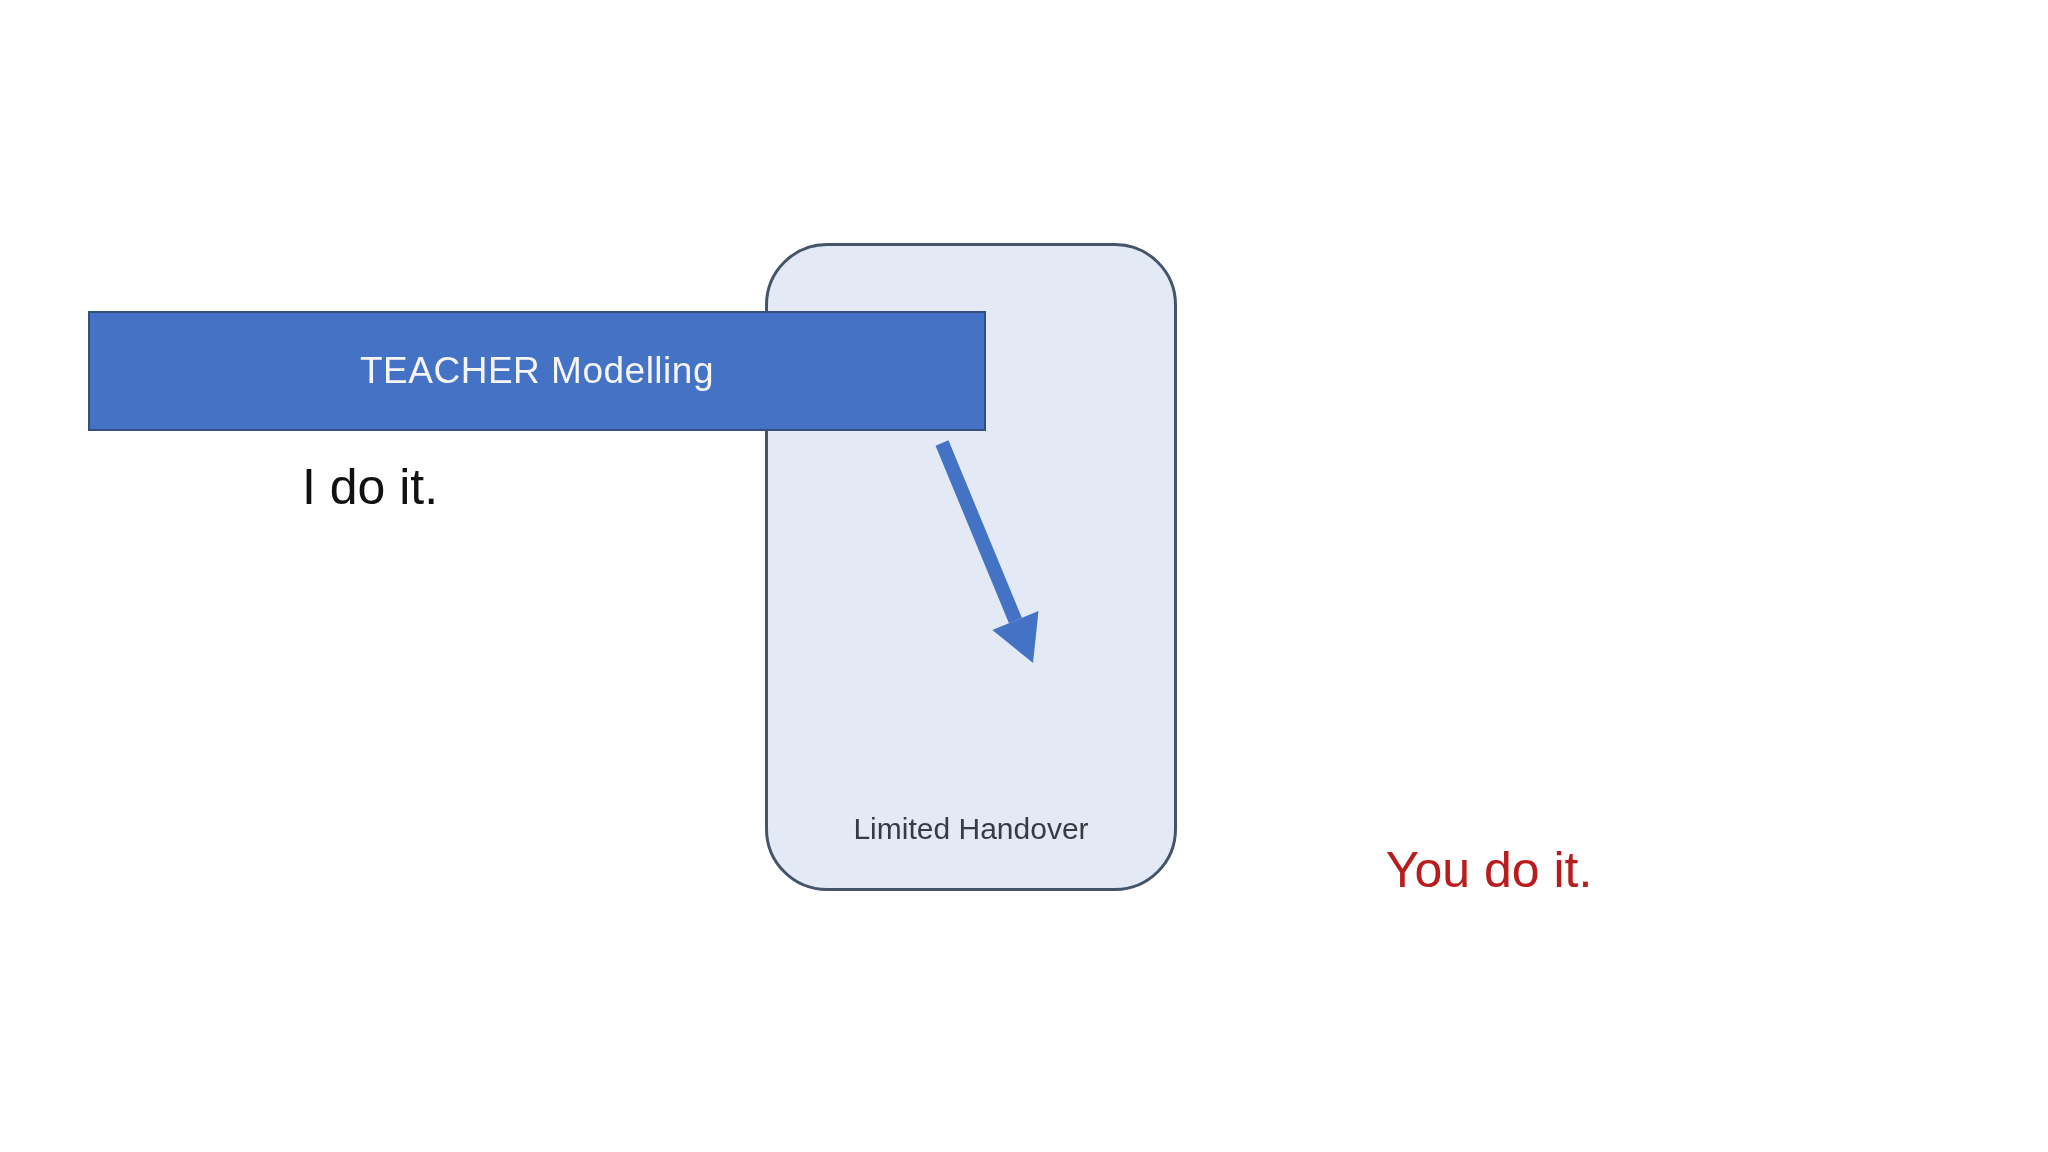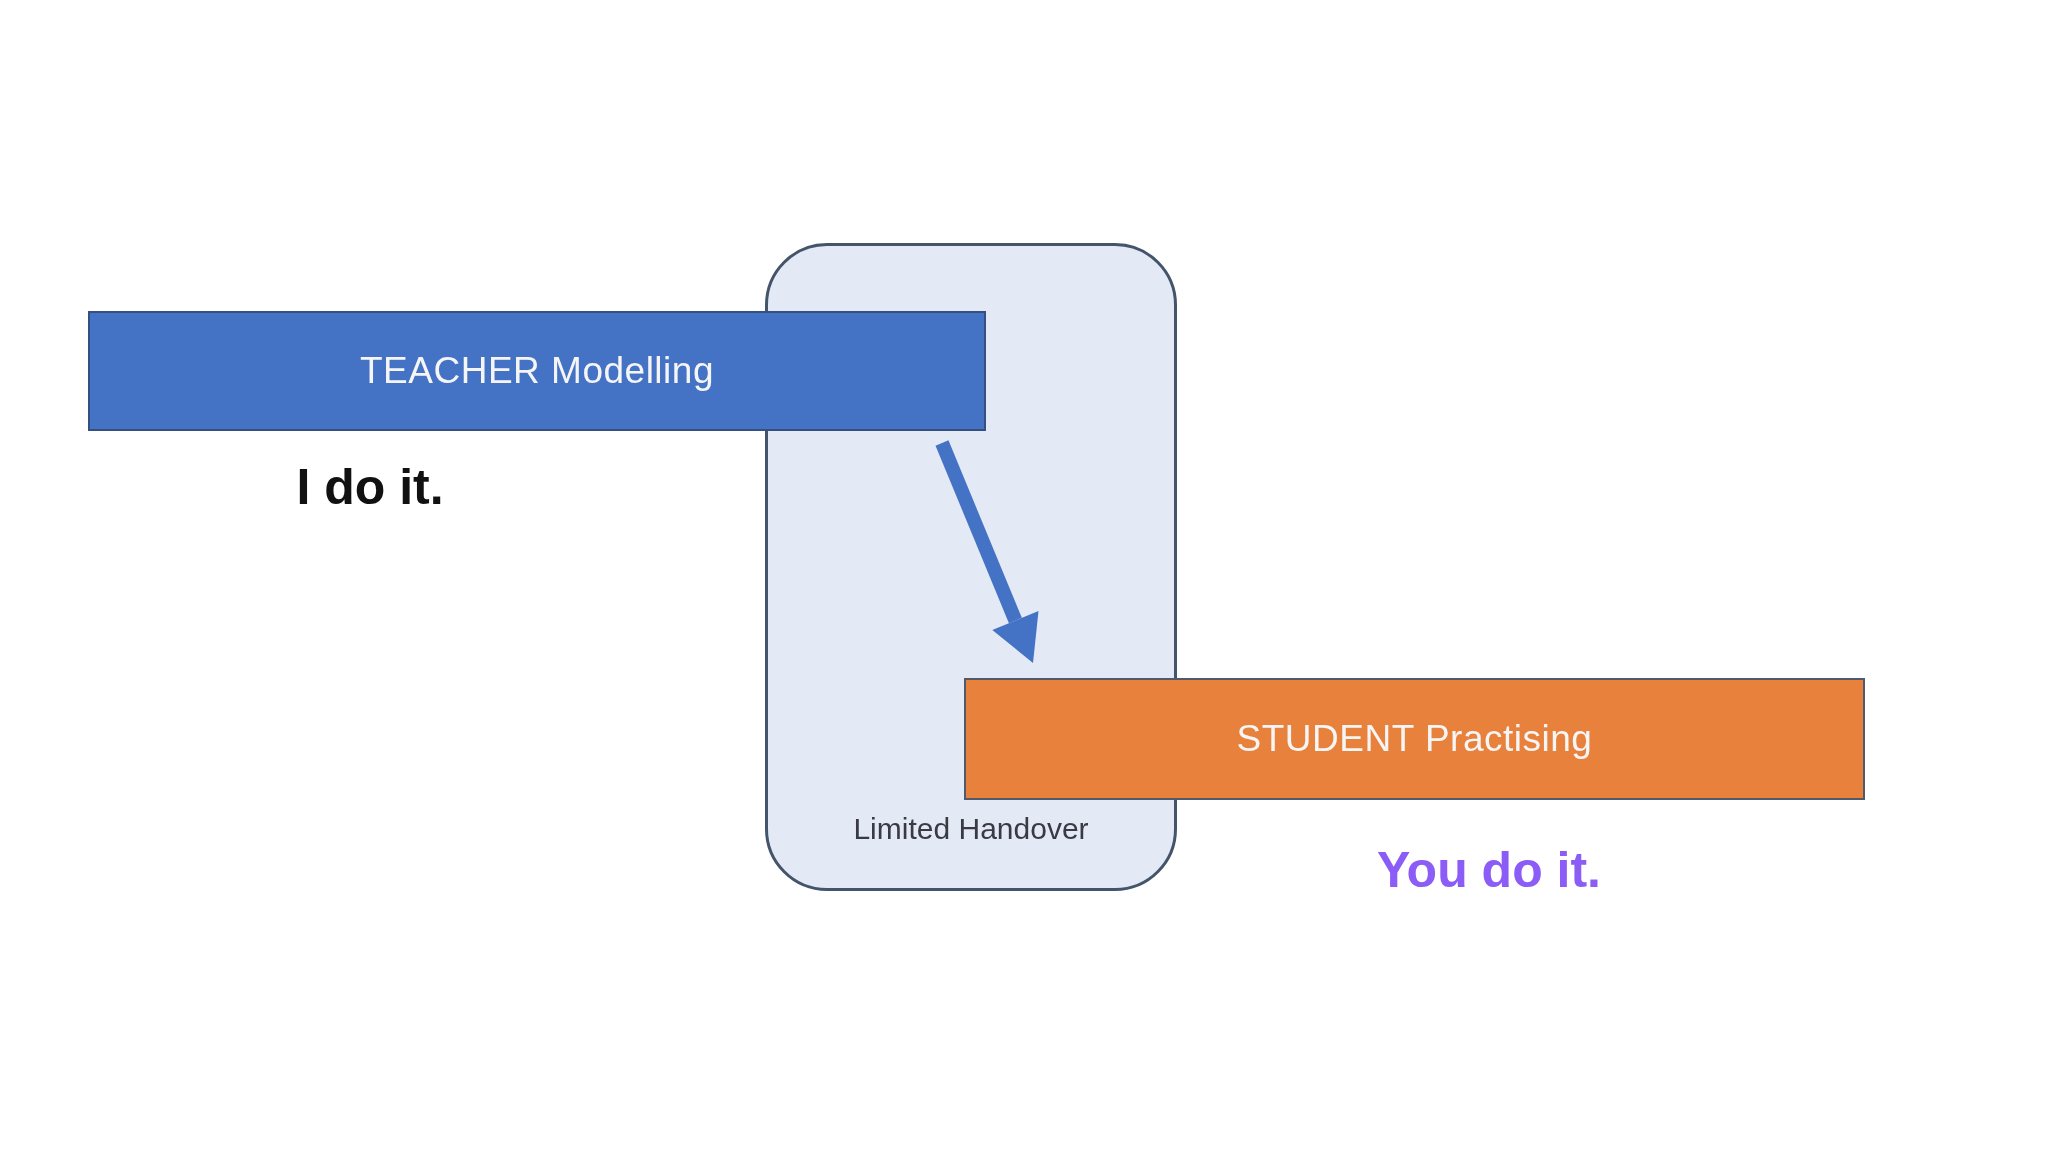--- a/index.html
+++ b/index.html
@@ -61,21 +61,21 @@
   }
   .proc-label {
     font-size: 37px;
     letter-spacing: 0.5px;
   }
   .caption {
     position: absolute;
     width: 420px;
     text-align: center;
     font-size: 50px;
-    font-weight: 700;
+    font-weight: 400;
     color: #111111;
     z-index: 2;
   }
   .caption-teacher {
     left: 160px;
     top: 458px;
   }
   .caption-student {
     left: 1279px;
     top: 841px;
@@ -98,23 +98,20 @@
 
   <div class="proc-box teacher-box" style="background-color: rgb(68, 114, 196);">
     <span class="proc-label" style="color: rgb(245, 245, 245);">TEACHER Modelling</span>
   </div>
 
   <svg class="arrow-svg" viewBox="0 0 140 250">
     <line x1="22" y1="18" x2="95.4" y2="195.5" stroke-width="14" stroke="#4472C4"></line>
     <polygon points="113,238 72.3,205.1 118.5,185.9" fill="#4472C4"></polygon>
   </svg>
 
-  <div class="proc-box student-box" style="background-color: rgb(232, 129, 60);">
-    <span class="proc-label" style="color: rgb(245, 245, 245);">STUDENT Practising</span>
-  </div>
 
   <div class="handover-label" style="color: rgb(58, 58, 69);">Limited Handover</div>
 
   <div class="caption caption-teacher" style="color: rgb(17, 17, 17);">I do it.</div>
 
-  <div class="caption caption-student" style="color: #8b5cf6;">You do it.</div>
+  <div class="caption caption-student" style="color: #b91c1c;">You do it.</div>
 
 </div>
 
 </body></html>

